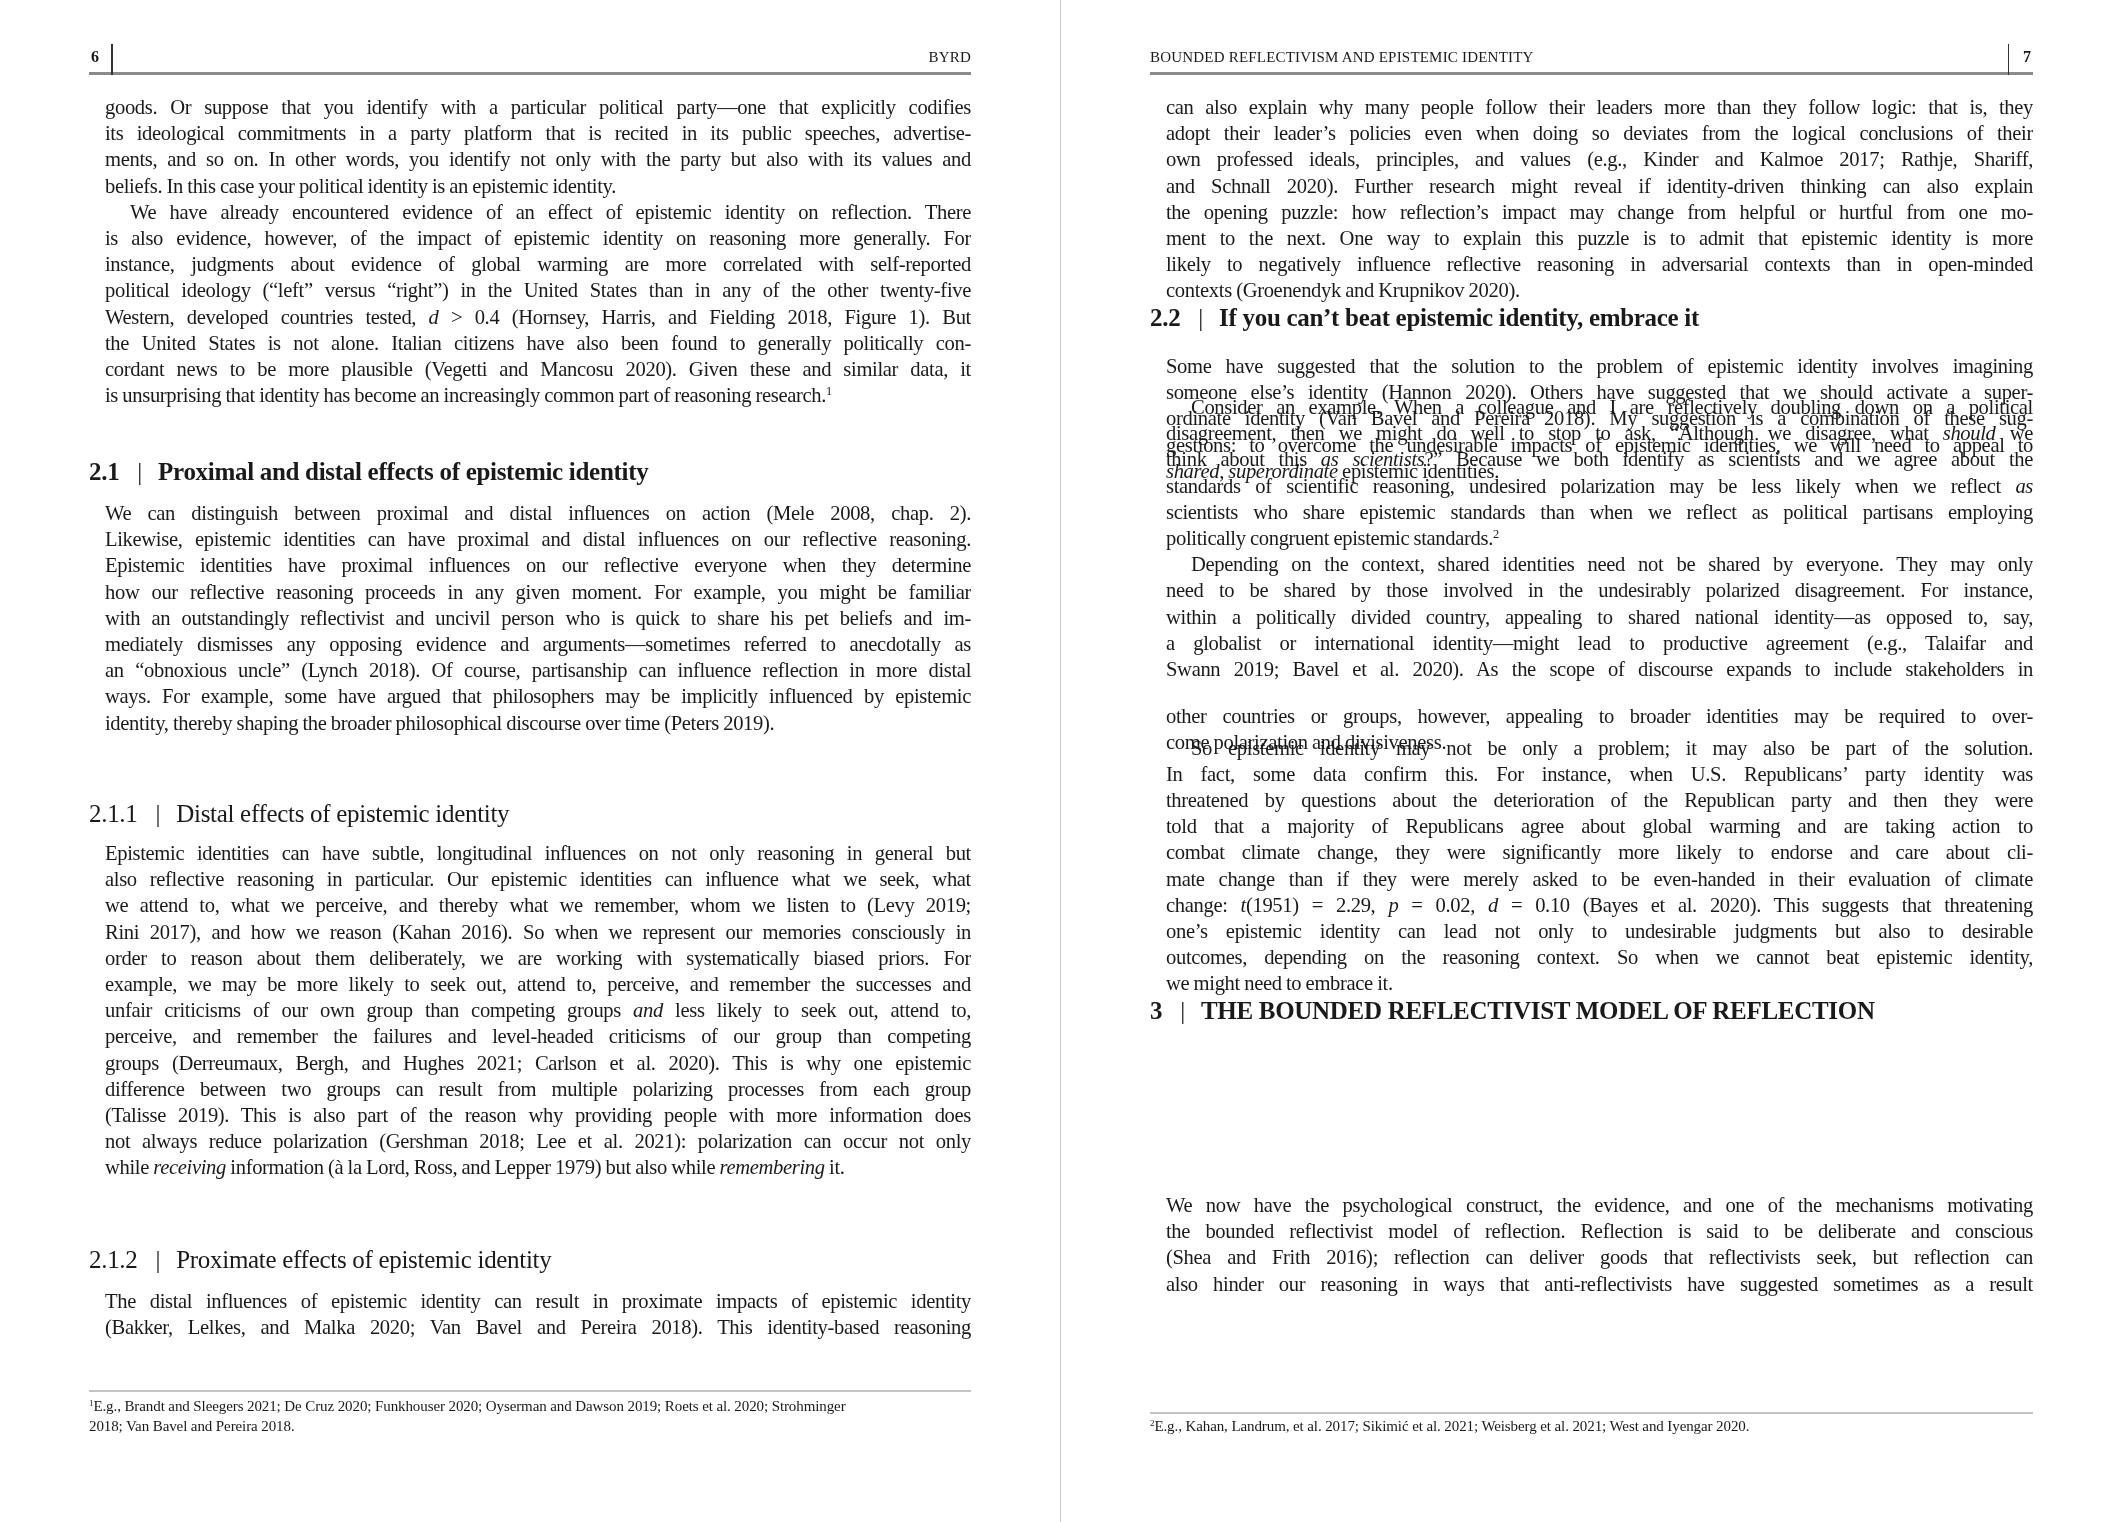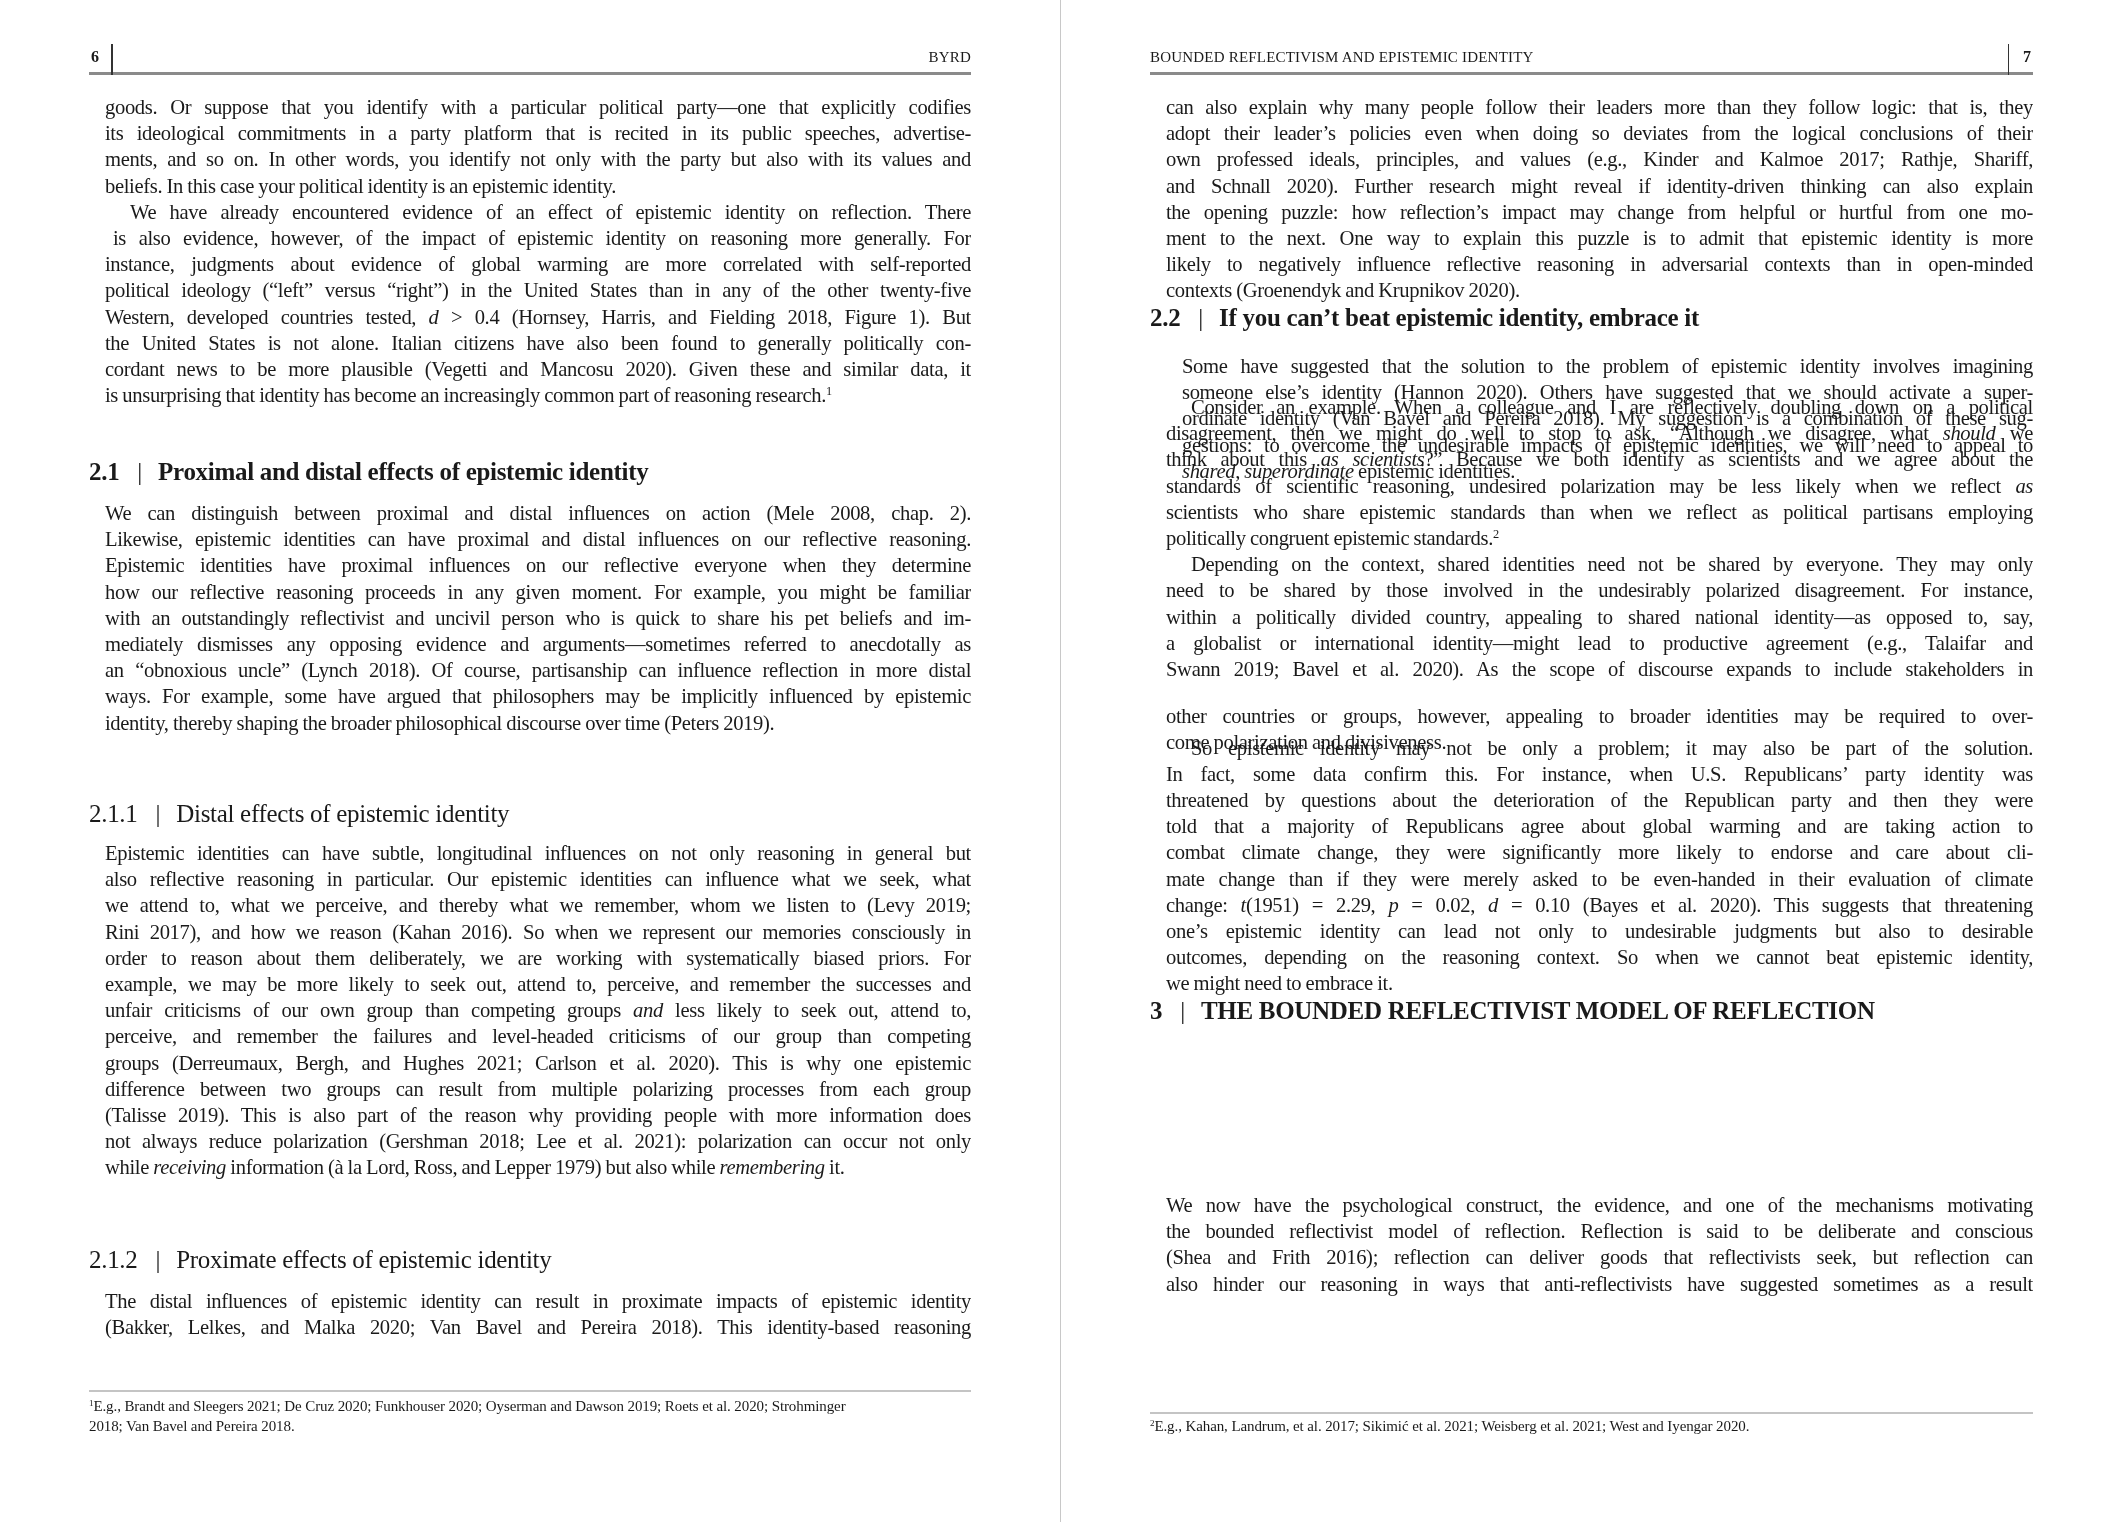--- a/index.html
+++ b/index.html
@@ -54,21 +54,21 @@
   </div>
   <div class="content">
       <div class="block" style="top: 94px;">
         <div class="line" style="height: 26.2px;"><span>goods. Or suppose that you identify with a particular political party—one that explicitly codifies</span></div>
         <div class="line" style="height: 26.2px;"><span>its ideological commitments in a party platform that is recited in its public speeches, advertise-</span></div>
         <div class="line" style="height: 26.2px;"><span>ments, and so on. In other words, you identify not only with the party but also with its values and</span></div>
         <div class="line last" style="height: 26.2px;"><span>beliefs. In this case your political identity is an epistemic identity.</span></div>
       </div>
       <div class="block" style="top: 198.8px;">
         <div class="line indent" style="height: 26.2px;"><span>We have already encountered evidence of an effect of epistemic identity on reflection. There</span></div>
-        <div class="line" style="height: 26.2px; margin-left: 8px;"><span>is also evidence, however, of the impact of epistemic identity on reasoning more generally. For</span></div>
+        <div class="line" style="height: 26.2px;"><span>is also evidence, however, of the impact of epistemic identity on reasoning more generally. For</span></div>
         <div class="line" style="height: 26.2px;"><span>instance, judgments about evidence of global warming are more correlated with self-reported</span></div>
         <div class="line" style="height: 26.2px;"><span>political ideology (“left” versus “right”) in the United States than in any of the other twenty-five</span></div>
         <div class="line" style="height: 26.2px;"><span>Western, developed countries tested, </span><i>d</i><span> &gt; 0.4 (Hornsey, Harris, and Fielding 2018, Figure 1). But</span></div>
         <div class="line" style="height: 26.2px;"><span>the United States is not alone. Italian citizens have also been found to generally politically con-</span></div>
         <div class="line" style="height: 26.2px;"><span>cordant news to be more plausible (Vegetti and Mancosu 2020). Given these and similar data, it</span></div>
         <div class="line last" style="height: 26.2px;"><span>is unsurprising that identity has become an increasingly common part of reasoning research.</span><sup>1</sup></div>
       </div>
       <div class="h2" style="top: 458px;"><span class="num">2.1</span><span class="sep">|</span><span class="htext">Proximal and distal effects of epistemic identity</span></div>
       <div class="block" style="top: 500px;">
         <div class="line" style="height: 26.2px;"><span>We can distinguish between proximal and distal influences on action (Mele 2008, chap. 2).</span></div>
@@ -121,21 +121,21 @@
         <div class="line" style="height: 26.2px;"><span>can also explain why many people follow their leaders more than they follow logic: that is, they</span></div>
         <div class="line" style="height: 26.2px;"><span>adopt their leader’s policies even when doing so deviates from the logical conclusions of their</span></div>
         <div class="line" style="height: 26.2px;"><span>own professed ideals, principles, and values (e.g., Kinder and Kalmoe 2017; Rathje, Shariff,</span></div>
         <div class="line" style="height: 26.2px;"><span>and Schnall 2020). Further research might reveal if identity-driven thinking can also explain</span></div>
         <div class="line" style="height: 26.2px;"><span>the opening puzzle: how reflection’s impact may change from helpful or hurtful from one mo-</span></div>
         <div class="line" style="height: 26.2px;"><span>ment to the next. One way to explain this puzzle is to admit that epistemic identity is more</span></div>
         <div class="line" style="height: 26.2px;"><span>likely to negatively influence reflective reasoning in adversarial contexts than in open-minded</span></div>
         <div class="line last" style="height: 26.2px;"><span>contexts (Groenendyk and Krupnikov 2020).</span></div>
       </div>
       <div class="h2" style="top: 303.6px;"><span class="num">2.2</span><span class="sep">|</span><span class="htext">If you can’t beat epistemic identity, embrace it</span></div>
-      <div class="block" style="top: 353px; margin-left: 16px;">
+      <div class="block" style="top: 353px;">
         <div class="line" style="height: 26.2px;"><span>Some have suggested that the solution to the problem of epistemic identity involves imagining</span></div>
         <div class="line" style="height: 26.2px;"><span>someone else’s identity (Hannon 2020). Others have suggested that we should activate a super-</span></div>
         <div class="line" style="height: 26.2px;"><span>ordinate identity (Van Bavel and Pereira 2018). My suggestion is a combination of these sug-</span></div>
         <div class="line" style="height: 26.2px;"><span>gestions: to overcome the undesirable impacts of epistemic identities, we will need to appeal to</span></div>
         <div class="line last" style="height: 26.2px;"><i>shared</i><span>, </span><i>superordinate</i><span> epistemic identities.</span></div>
       </div>
       <div class="block" style="top: 394px;">
         <div class="line indent" style="height: 26.2px;"><span>Consider an example. When a colleague and I are reflectively doubling down on a political</span></div>
         <div class="line" style="height: 26.2px;"><span>disagreement, then we might do well to stop to ask, “Although we disagree, what </span><i>should</i><span> we</span></div>
         <div class="line" style="height: 26.2px;"><span>think about this </span><i>as scientists</i><span>?” Because we both identify as scientists and we agree about the</span></div>

